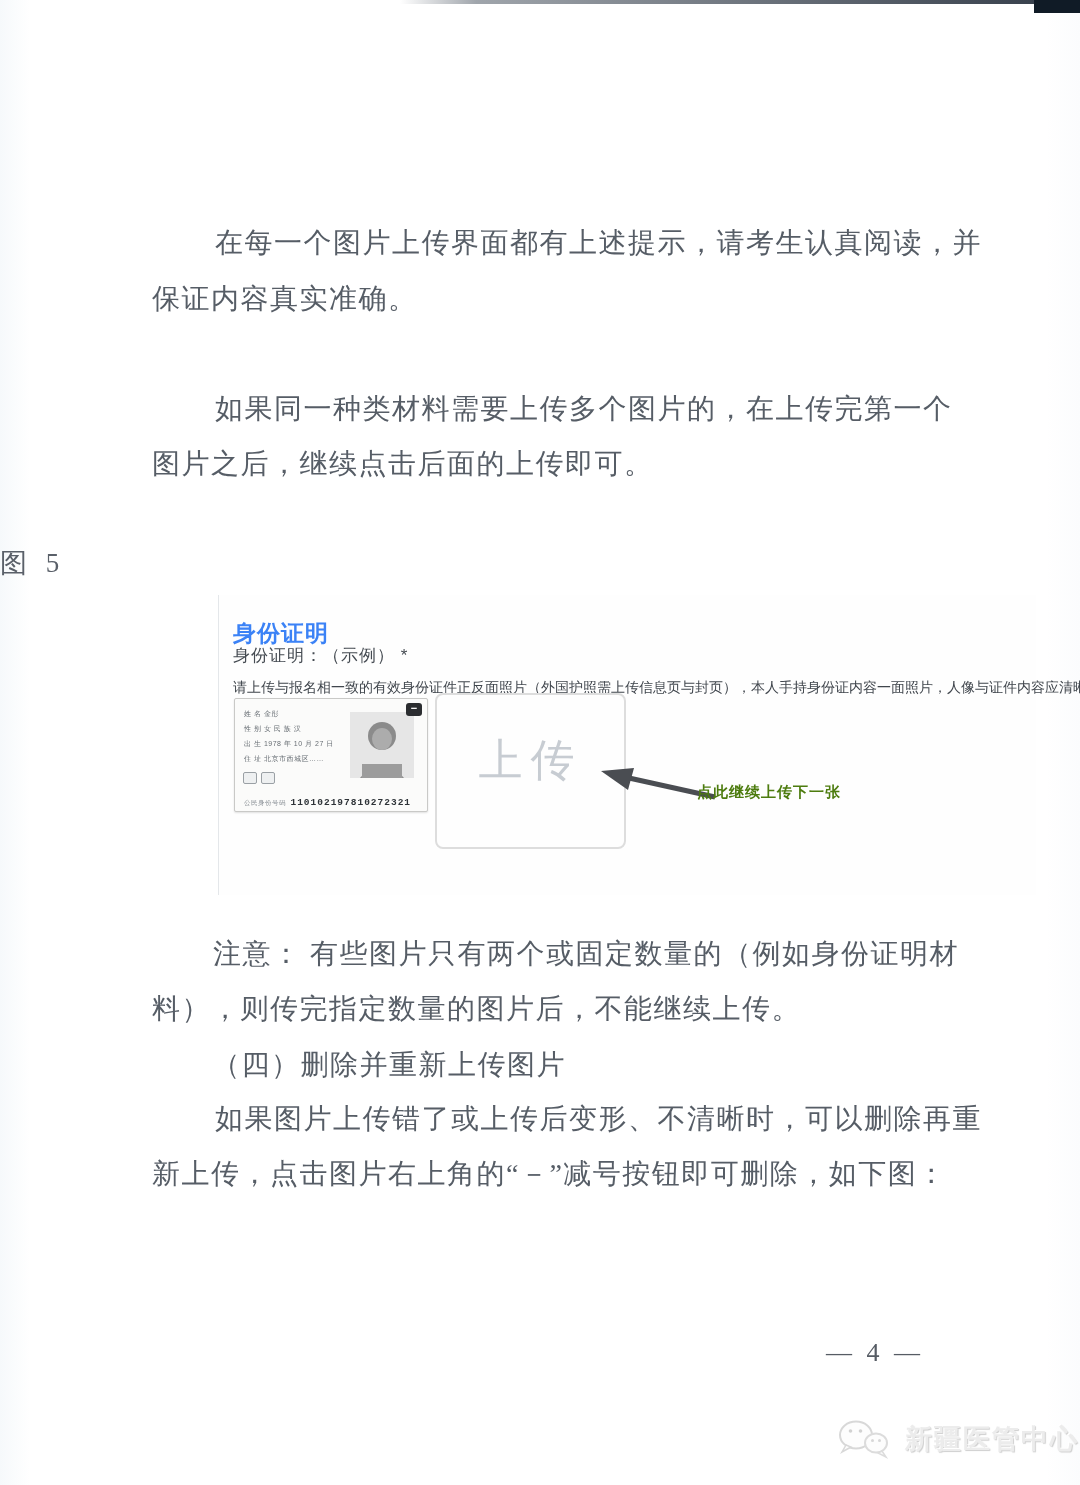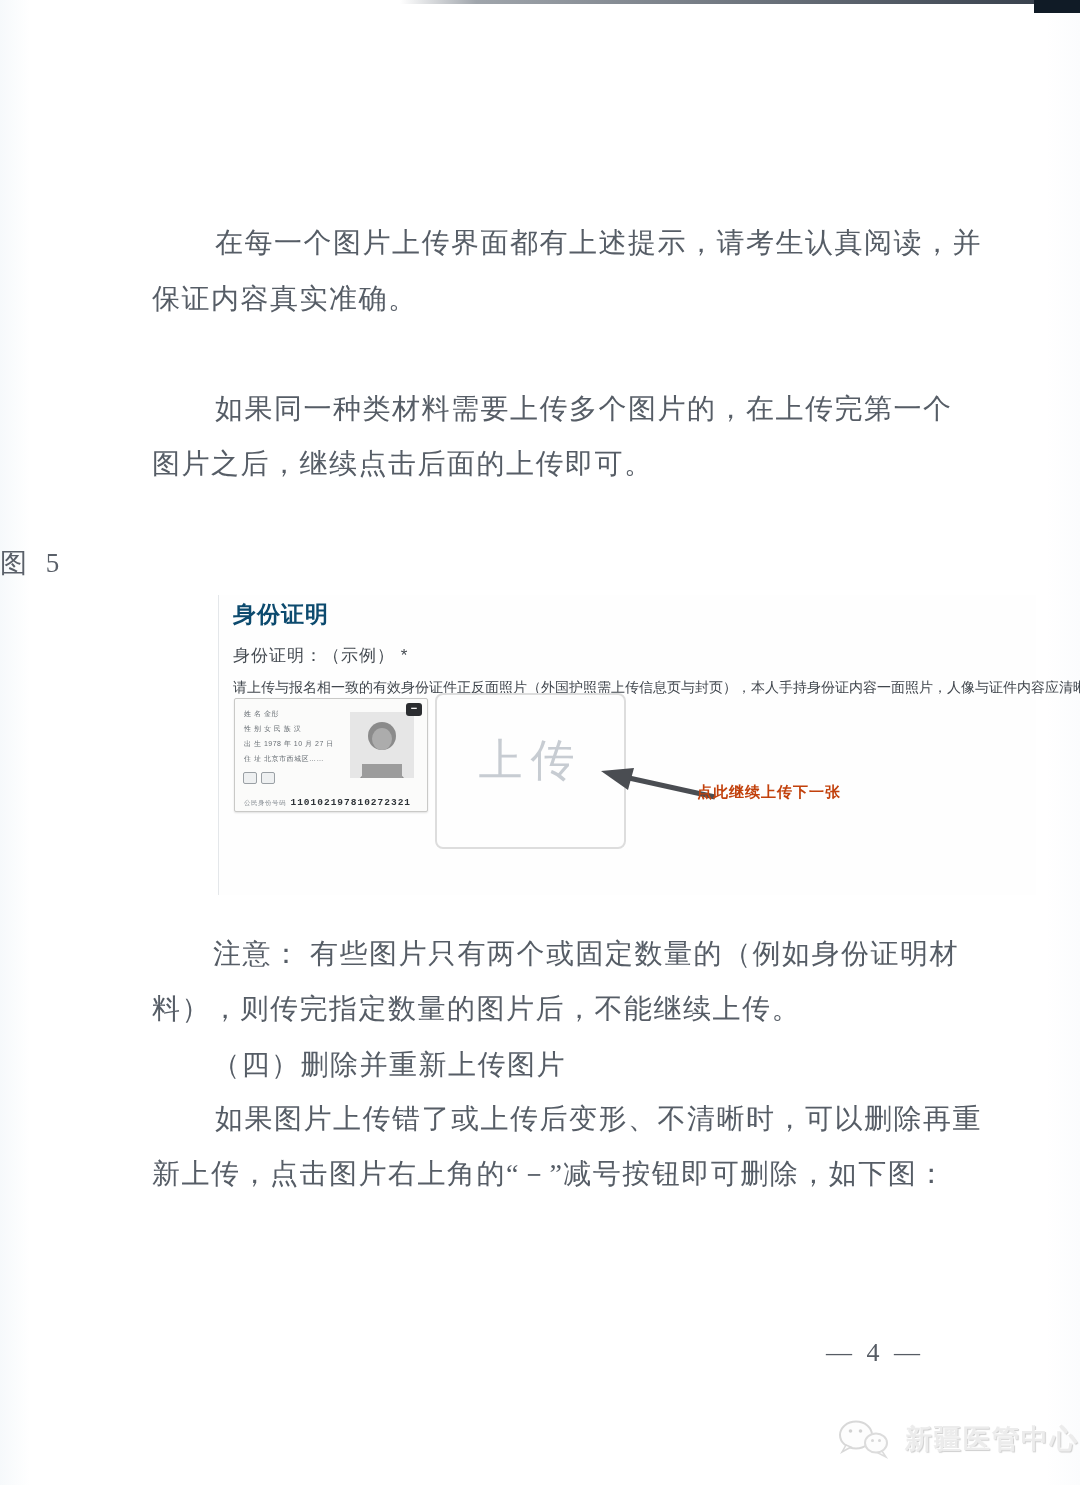--- a/index.html
+++ b/index.html
@@ -31,21 +31,21 @@
     text-align:left;font-size:27px;color:#5a6069;letter-spacing:6px;
     filter:blur(.2px);
   }
   
   .figure{
     position:absolute;left:218px;top:595px;width:817px;height:300px;
     background:#fefefe;
     border-left:1px solid #e4e7ea;
     font-family:"Liberation Sans","DejaVu Sans",sans-serif;
   }
-  .fig-heading{position:absolute;left:14px;top:4px;font-size:23px;font-weight:600;color:#0c4a6e;letter-spacing:1px;}
+  .fig-heading{position:absolute;left:14px;top:23px;font-size:23px;font-weight:600;color:#3b82f6;letter-spacing:1px;}
   .fig-label{position:absolute;left:14px;top:49px;font-size:17px;color:#454b52;letter-spacing:1px;}
   .fig-tip{position:absolute;left:14px;top:84px;width:800px;font-size:14px;color:#40464d;white-space:nowrap;letter-spacing:0;}
   
   .idcard{
     position:absolute;left:15px;top:103px;width:192px;height:112px;
     background:#fbfbfa;border:1px solid #c9c9c7;border-radius:2px;
     box-shadow:0 1px 2px rgba(0,0,0,.12);
   }
   .idrow{position:absolute;left:9px;font-size:7px;color:#676d73;letter-spacing:.5px;filter:blur(.5px);white-space:nowrap;}
   .idaddr{width:118px;white-space:normal;line-height:9px;}
@@ -63,21 +63,21 @@
   
   .upload-box{
     position:absolute;left:216px;top:98px;width:187px;height:152px;
     background:#fefefe;border:2px solid #dddddd;border-radius:8px;
   }
   .upload-text{
     position:absolute;left:0;top:36px;width:100%;text-align:center;
     font-size:44px;color:#c7ccd2;letter-spacing:8px;filter:blur(.7px);
   }
   .arrow-svg{position:absolute;left:378px;top:168px;}
-  .arrow-note{position:absolute;left:478px;top:188px;font-size:15px;color:#c2410c;letter-spacing:1px;font-weight:600;filter:blur(.2px);}
+  .arrow-note{position:absolute;left:478px;top:188px;font-size:15px;color:#4d7c0f;letter-spacing:1px;font-weight:600;filter:blur(.2px);}
   
   .page-number{
     position:absolute;left:826px;top:1338px;font-size:26px;color:#565c64;letter-spacing:4px;filter:blur(.2px);
   }
   .watermark{
     position:absolute;left:836px;top:1416px;display:flex;align-items:center;gap:15px;
     font-family:"Liberation Sans","DejaVu Sans",sans-serif;
   }
   .watermark-text{
     font-size:27px;letter-spacing:2px;color:#ececec;

